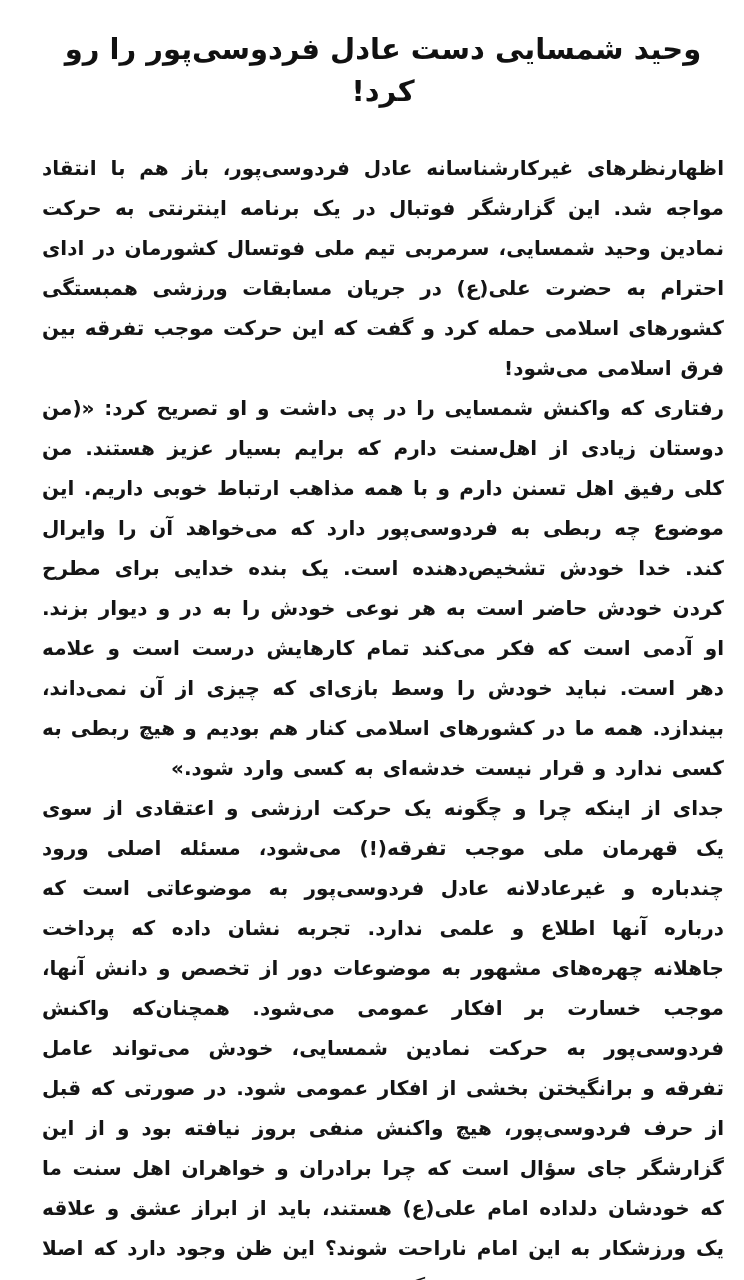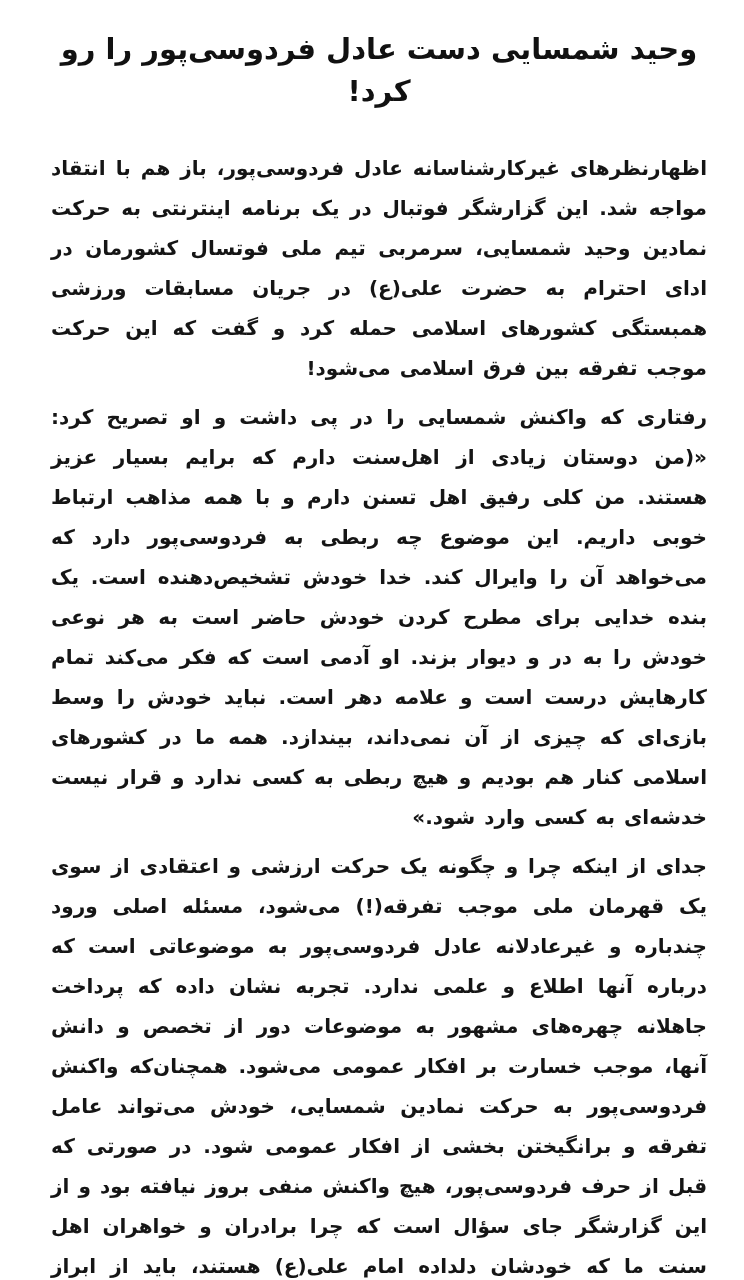--- a/index.html
+++ b/index.html
@@ -10,36 +10,36 @@
   body {
     width: 744px;
     height: 1280px;
     font-family: "DejaVu Sans", sans-serif;
     overflow: hidden;
   }
   .page {
     box-sizing: border-box;
     width: 744px;
     height: 1280px;
-    padding: 28px 28px 0 42px;
+    padding: 28px 20px 0 42px;
     direction: rtl;
     background: #ffffff;
     color: #151515;
     overflow: hidden;
   }
   .title {
     font-size: 29px;
     font-weight: 700;
     text-align: center;
     line-height: 1.45;
     margin: 0 0 36px 0;
     color: #111111;
   }
   .body p {
-    margin: 9px;
+    margin: 0;
     font-size: 20px;
     font-weight: 700;
     line-height: 40px;
     text-align: justify;
     text-justify: inter-word;
     word-spacing: 2px;
     color: #151515;
   }
 </style>
 </head>

